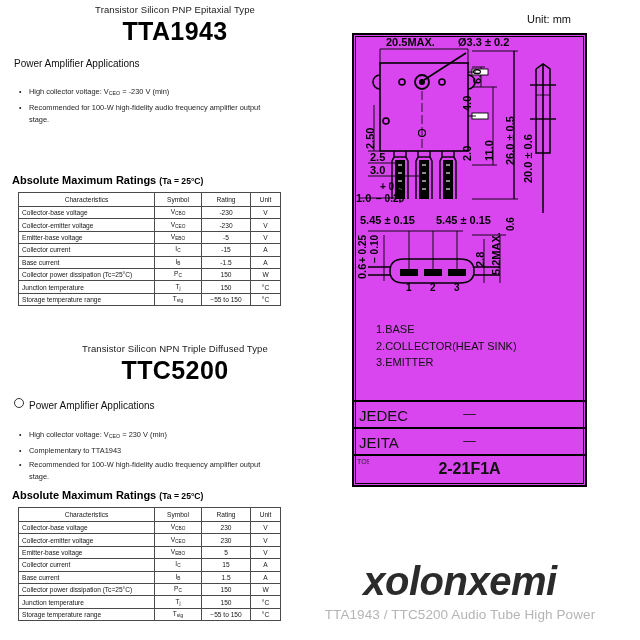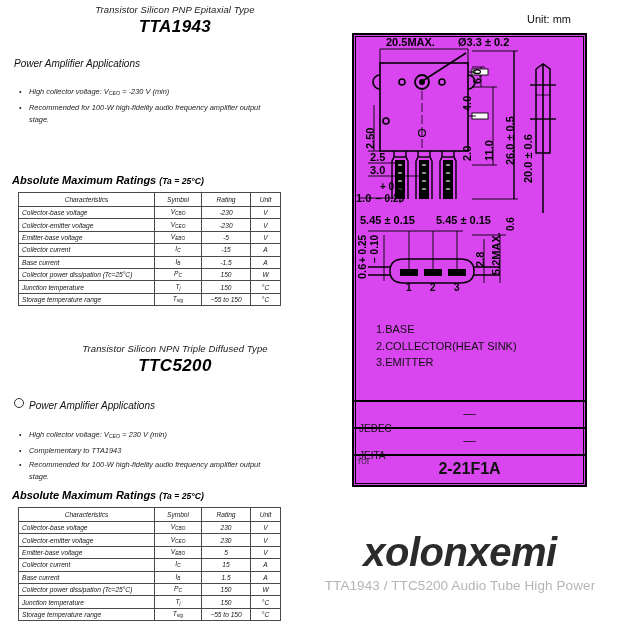--- a/index.html
+++ b/index.html
@@ -7,29 +7,29 @@
     width:640px;height:640px;
     background:#ffffff;
     font-family:"Liberation Sans", sans-serif;
     color:#111;
     position:relative;
     overflow:hidden;
   }
   .page{position:absolute;inset:0;}
 
   
-  .left{position:absolute;left:0;top:0;width:350px;height:576px;font-style:italic;}
+  .left{position:absolute;left:0;top:0;width:350px;height:576px;}
 
   .dev-sub{
     position:absolute;width:100%;text-align:center;
     font-size:9.5px;letter-spacing:.1px;color:#1a1a1a;
   }
   .dev-title{
     position:absolute;width:100%;text-align:center;
-    font-size:17px;font-weight:bold;letter-spacing:.4px;color:#000;
+    font-size:25px;font-weight:bold;letter-spacing:.4px;color:#000;
   }
   .apps-head{
     position:absolute;font-size:10px;color:#111;
   }
   .apps-head .circ{
     display:inline-block;width:8px;height:8px;border:1px solid #333;
     border-radius:50%;margin-right:5px;vertical-align:1px;
   }
   .bullets{position:absolute;font-size:7.4px;line-height:12.2px;color:#1d1d1d;}
   .bullets li{margin:0 0 2.2px 0;}
@@ -75,21 +75,21 @@
   }
   .drawbox .inner-line{
     position:absolute;left:1px;top:1px;right:1px;bottom:1px;
     border:0.8px solid #000;box-sizing:border-box;pointer-events:none;
   }
   .pinlegend{position:absolute;font-size:11px;line-height:16.5px;color:#111;}
   .jrow{
     position:absolute;left:0;right:0;height:27px;
     border-top:2px solid #000;box-sizing:border-box;
   }
-  .jrow .lbl{position:absolute;left:5px;top:21px;font-size:10px;}
+  .jrow .lbl{position:absolute;left:5px;top:5px;font-size:15px;}
   .jrow .val{
     position:absolute;left:0;right:0;top:5px;text-align:center;font-size:12.5px;
   }
   .jrow .val.pkg{font-weight:bold;font-size:16px;top:4px;}
   .toshiba-clip{
     position:absolute;left:3px;top:2px;width:12px;height:14px;
     overflow:hidden;font-size:7px;color:#222;line-height:7px;
     font-family:"Liberation Sans", sans-serif;
   }
 
@@ -444,18 +444,18 @@
     <div class="jrow" style="top:392px;padding-left:40px;">
       <span class="lbl">JEITA</span>
       <span class="val">—</span>
     </div>
     <div class="jrow" style="top:419px;height:29px;">
       <span class="toshiba-clip">TOSHIBA</span>
       <span class="val pkg">2-21F1A</span>
     </div>
   </div>
 
-  <div class="brand" style="left:285px;top:530px;width:350px;">
+  <div class="brand" style="left:285px;top:559px;width:350px;">
     <div class="name">xolonxemi</div>
     <div class="tag">TTA1943 / TTC5200 Audio Tube High Power</div>
   </div>
 
 </div>
 
 </body></html>

